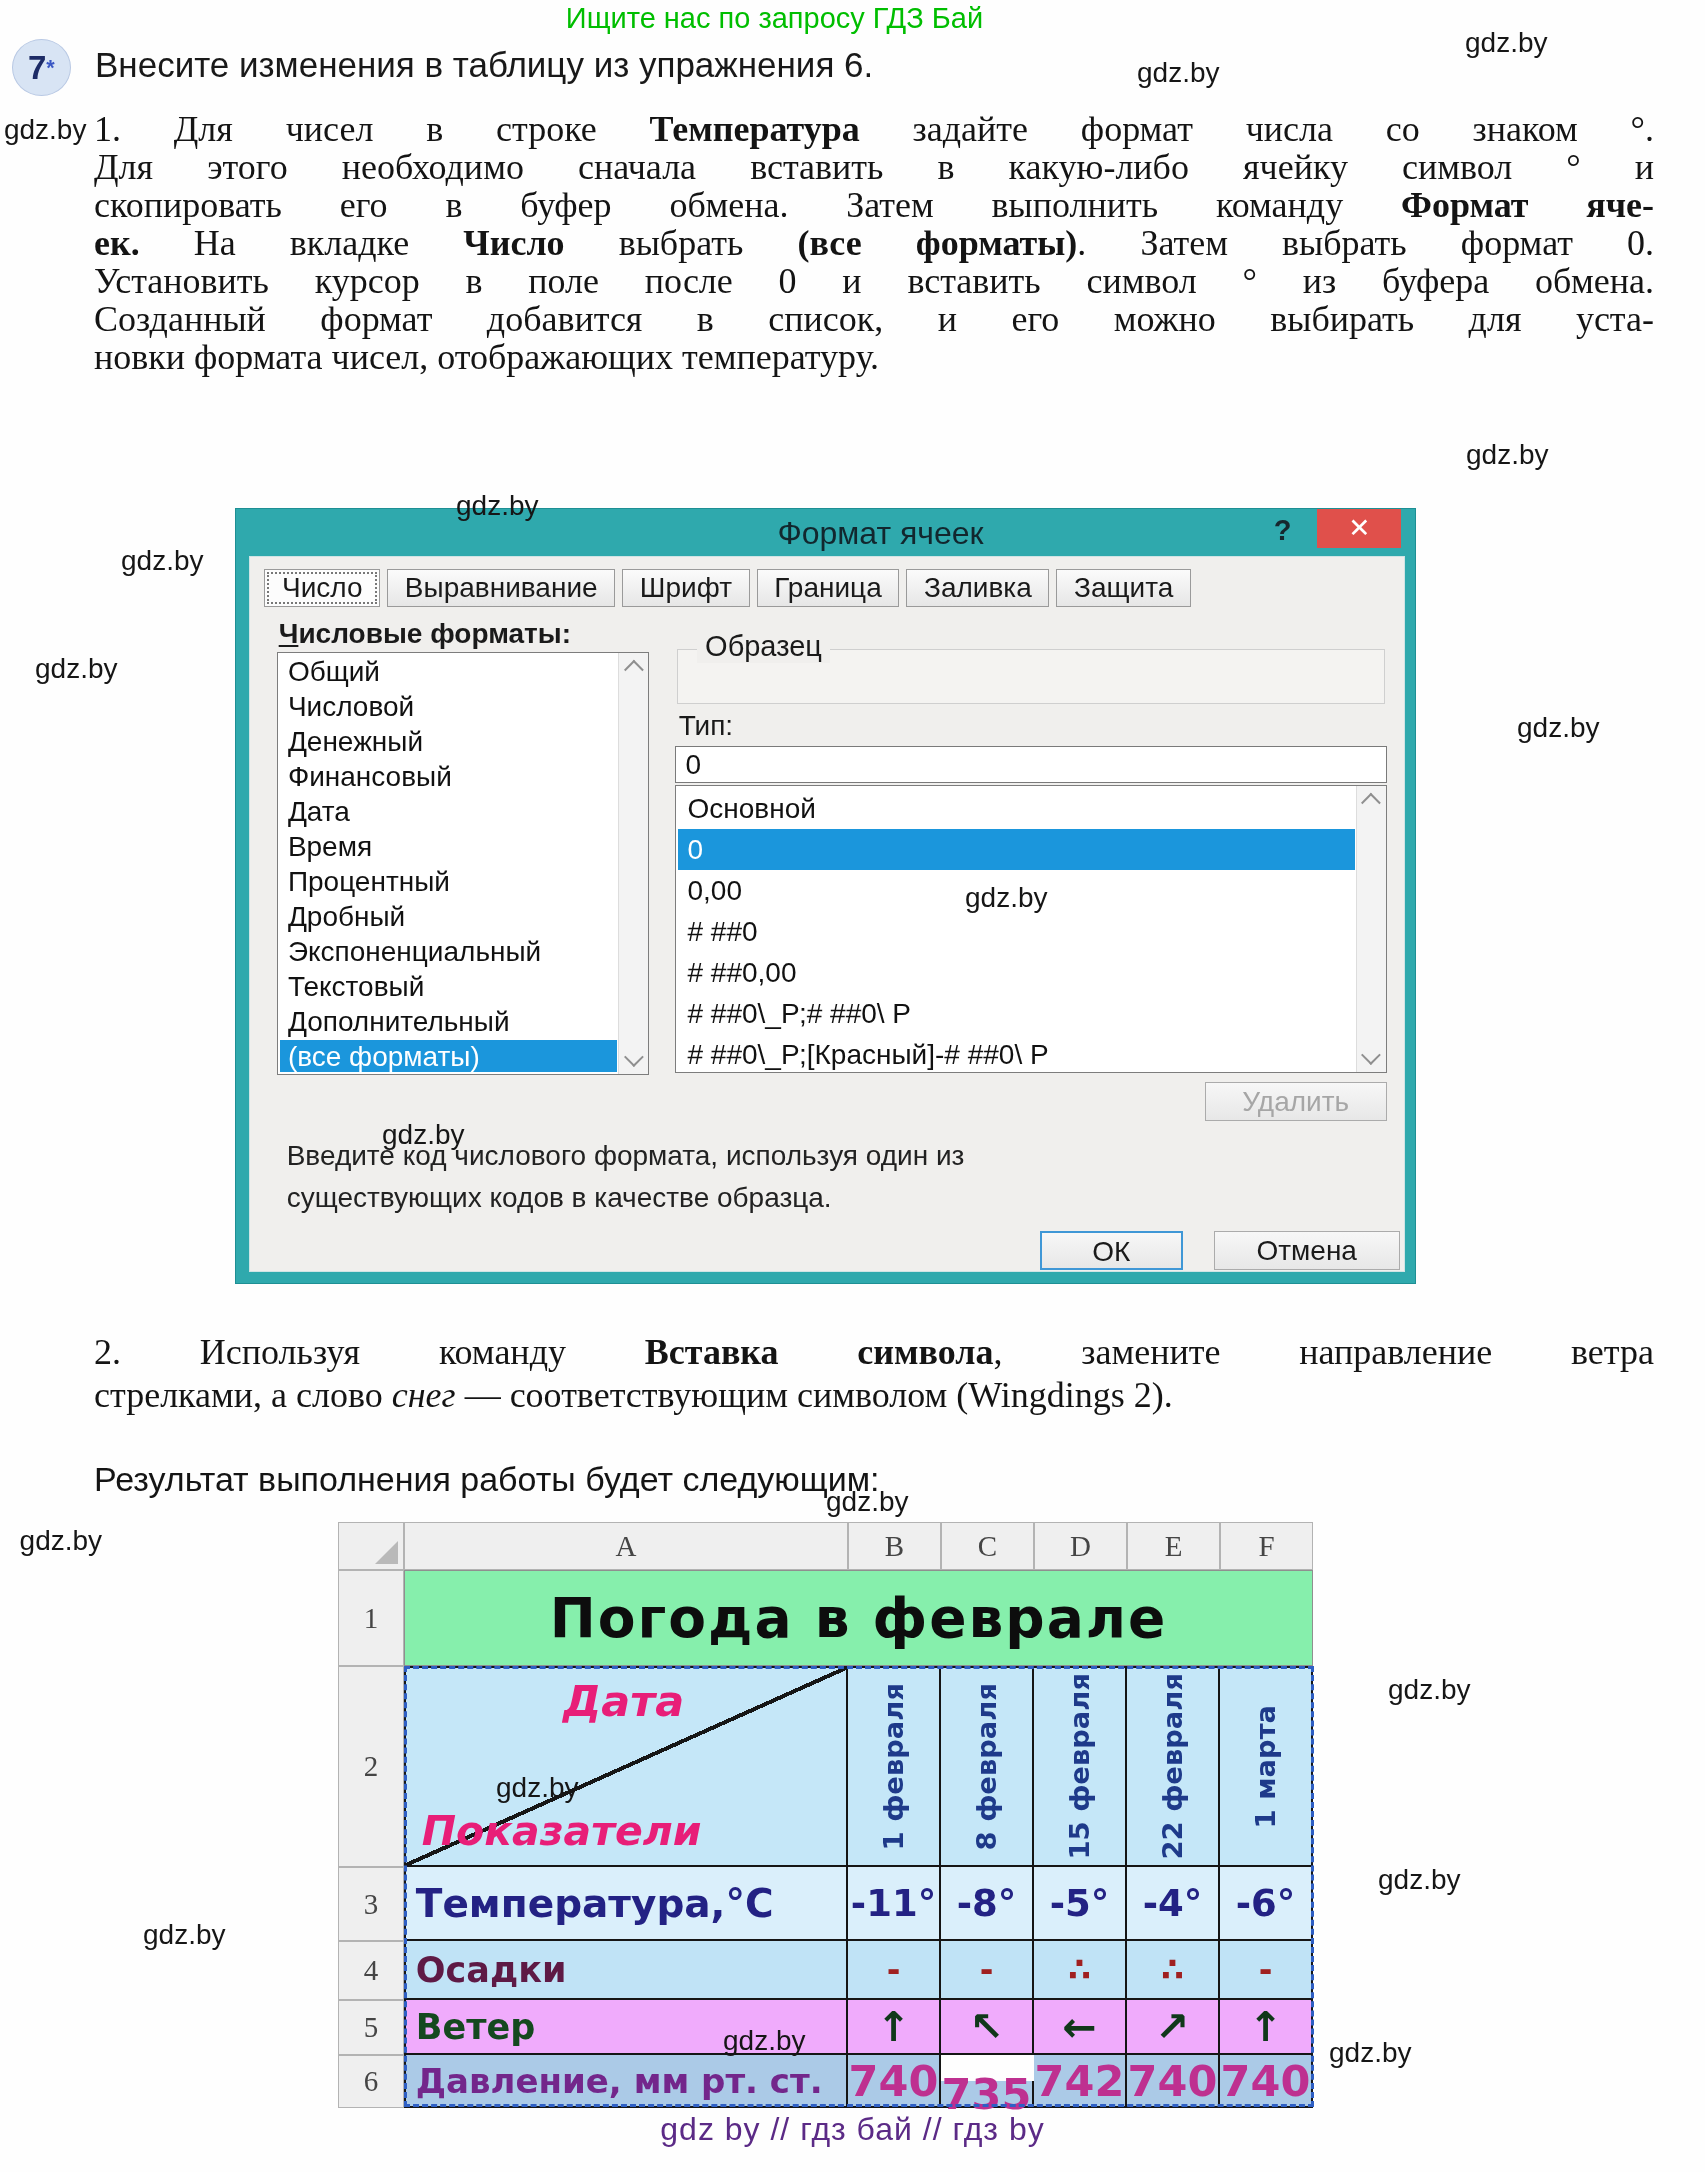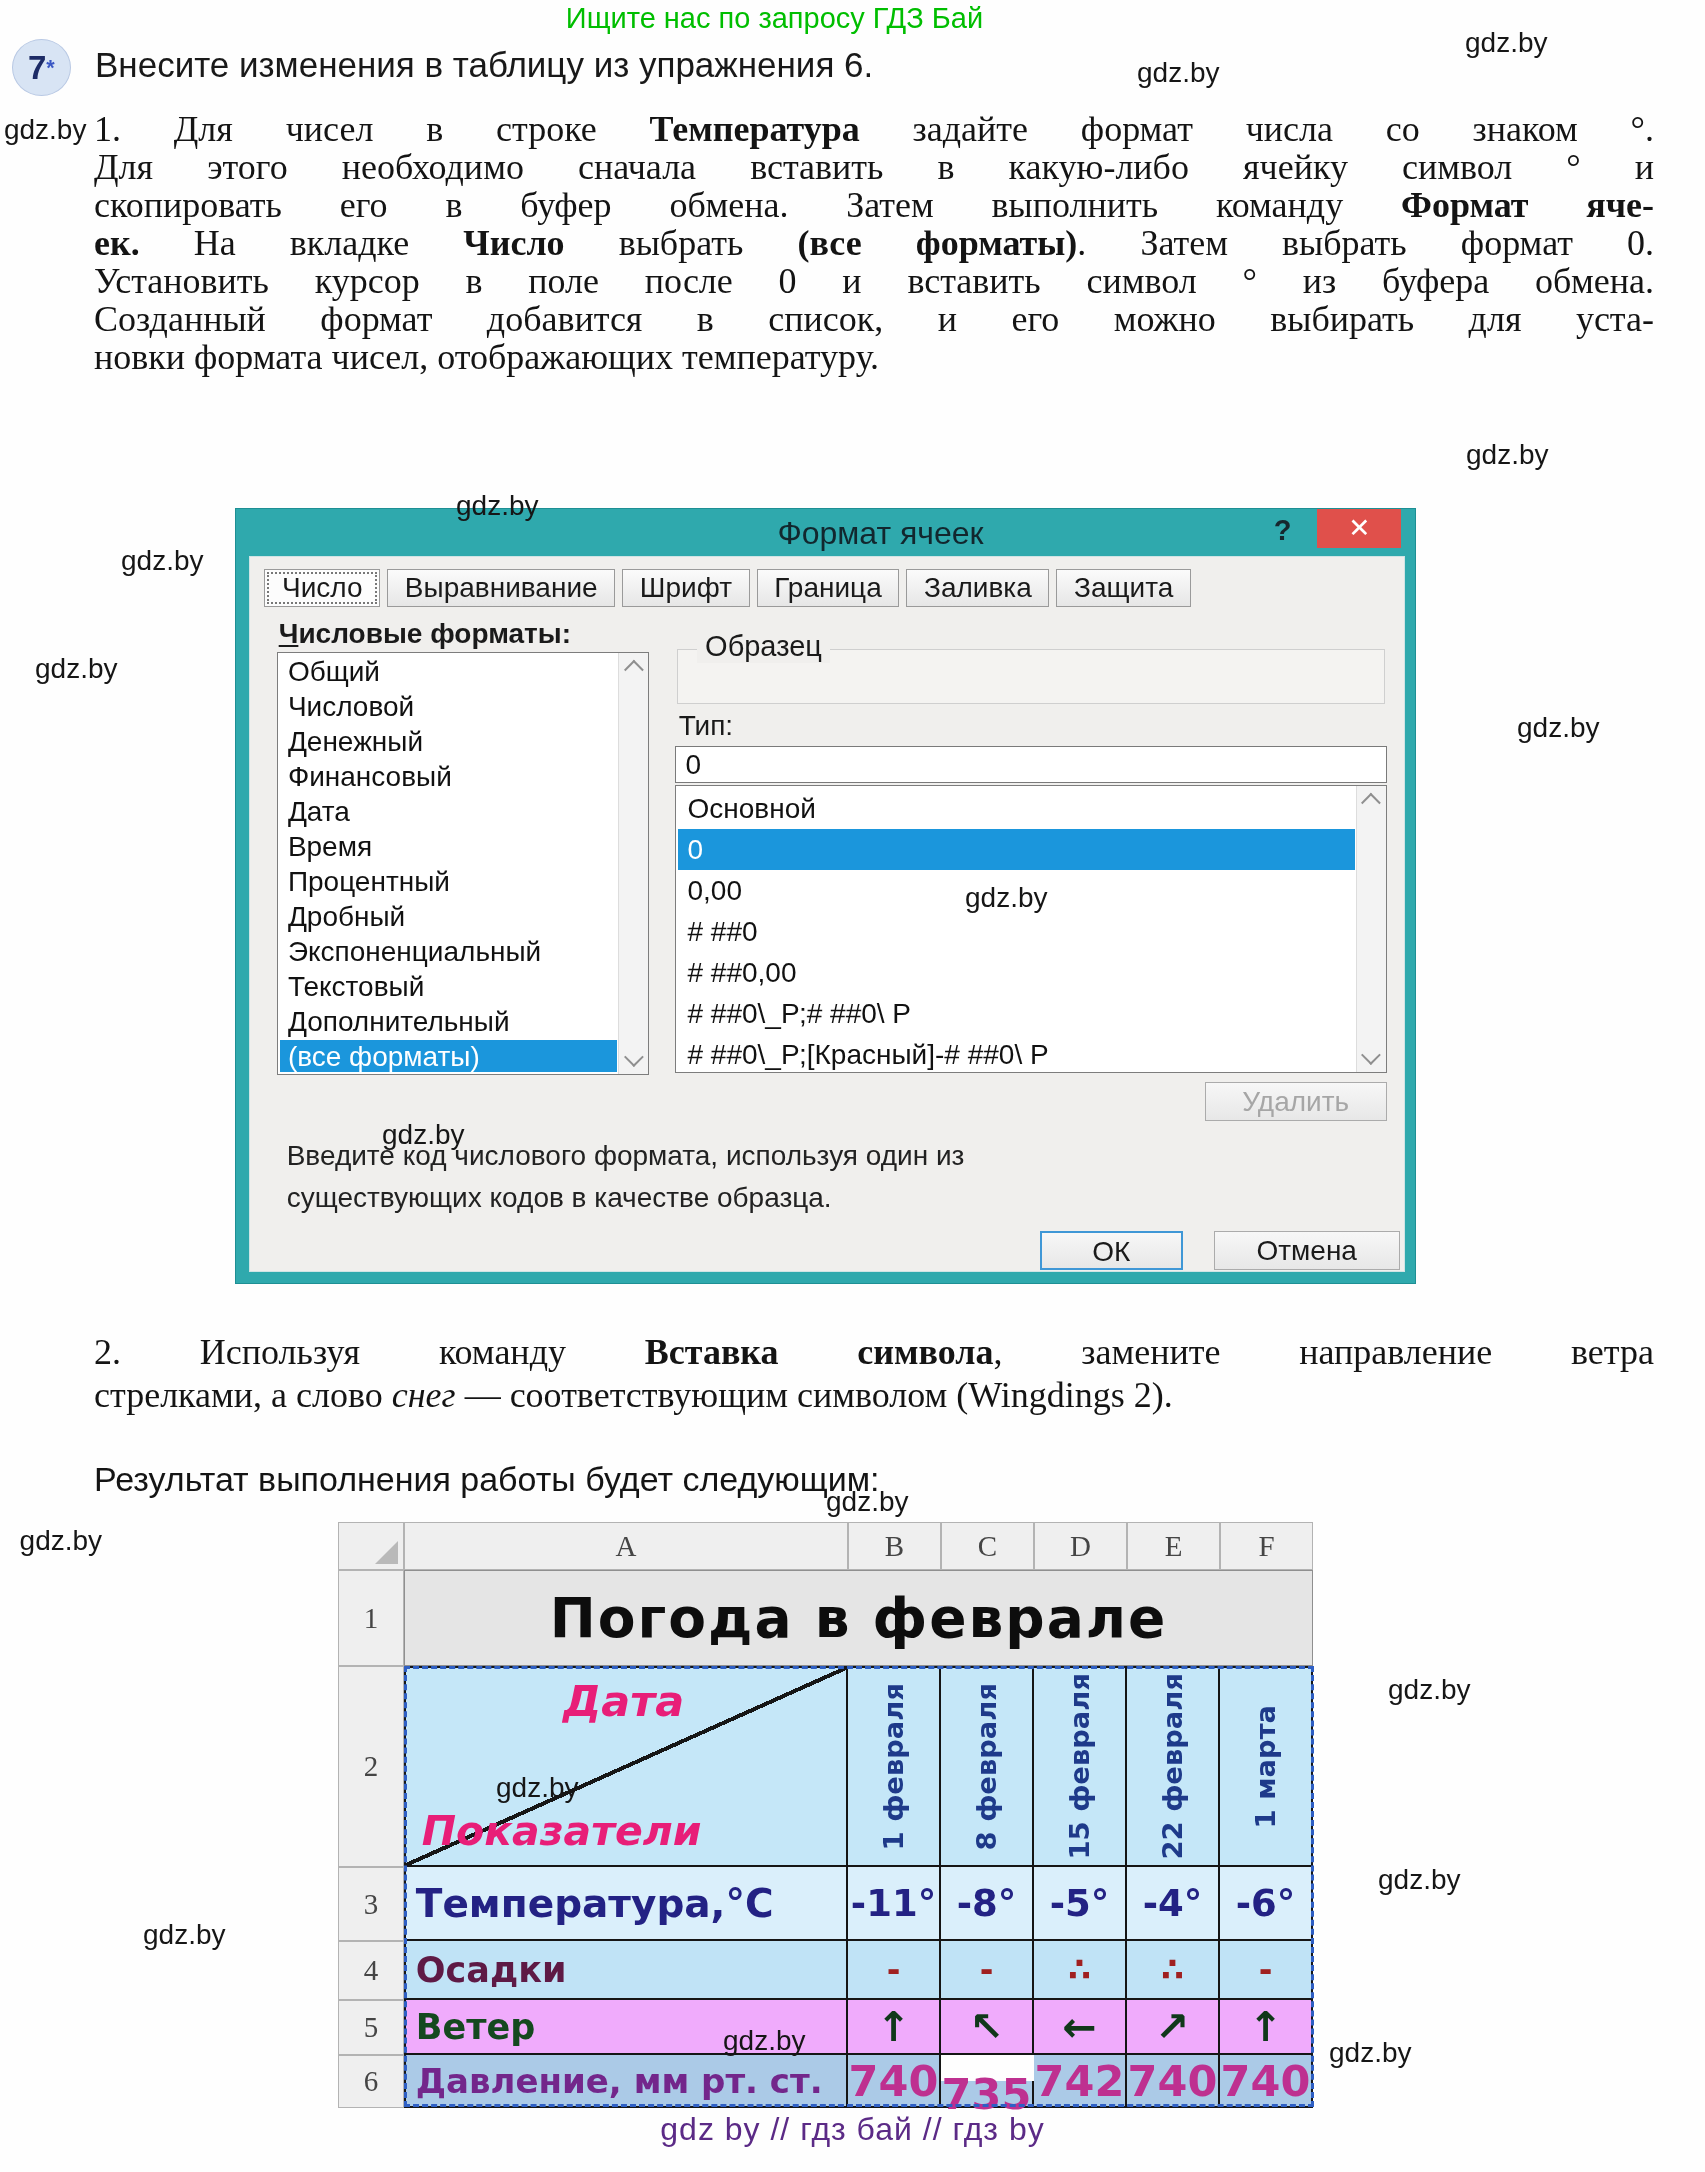--- a/index.html
+++ b/index.html
@@ -79,21 +79,21 @@
   
   #sheet{position:absolute;left:338px;top:1522px;display:grid;
          grid-template-columns:66px 444px 93px 93px 93px 93px 93px;
          grid-template-rows:48px 96px 201px 74px 59px 55px 53px;
          font-family:"DejaVu Sans",sans-serif;}
   .hc{background:#efefef;border:1px solid #b3b3b3;display:flex;align-items:center;
       justify-content:center;font-family:"Liberation Serif",serif;font-size:29px;color:#454545;
       position:relative;box-sizing:border-box;}
   .hc .tri{position:absolute;right:4.9px;bottom:4.9px;width:0;height:0;
            border-left:23.5px solid transparent;border-bottom:23.5px solid #b9b9b9;}
-  .tcell{background:#e5e5e5;border:1px solid #8f8f8f;display:flex;align-items:center;
+  .tcell{background:#86efac;border:1px solid #8f8f8f;display:flex;align-items:center;
          justify-content:center;font-size:55px;font-weight:bold;color:#0d0d0d;
          letter-spacing:2px;box-sizing:border-box;}
   .cellb{border-right:2px solid #151515;border-bottom:2px solid #151515;box-sizing:border-box;}
   .dcell{position:relative;background-color:#c5e7f8;border-left:2px solid #151515;
          border-top:2px solid #151515;
          background-image:linear-gradient(to bottom right,transparent calc(50% - 2px),
             #161616 calc(50% - 2px),#161616 calc(50% + 2px),transparent calc(50% + 2px));}
   .dtop{position:absolute;top:7.8px;left:157px;font-size:43px;font-weight:bold;
         font-style:italic;color:#e81e78;}
   .dbot{position:absolute;bottom:9.8px;left:15.7px;font-size:41px;font-weight:bold;

